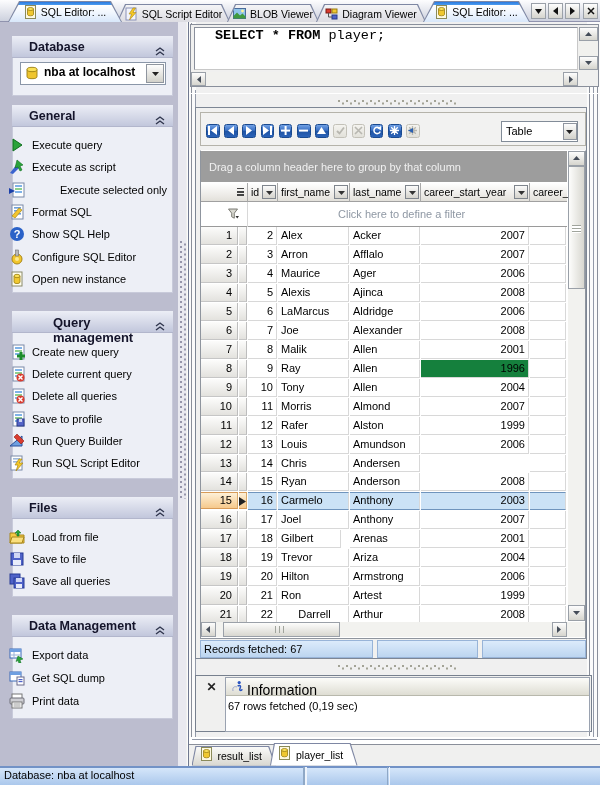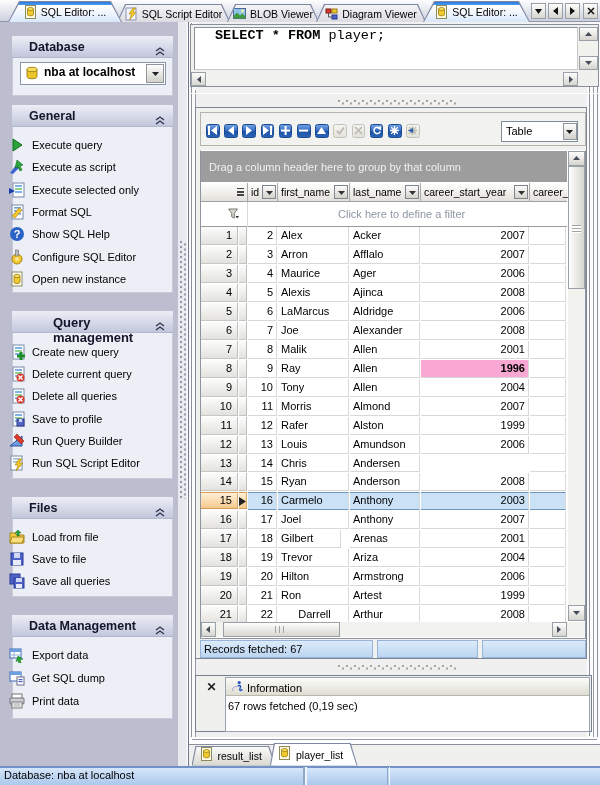--- a/index.html
+++ b/index.html
@@ -112,21 +112,21 @@
     </svg>
     <span>Execute query</span>
   </div>
 <div class="itm" style="top:156.35px;">
     <svg width="16" height="16" viewBox="0 0 16 16">
       <path d="M1 14 L8 5 L11 8 L4 15 Z" fill="#3b64cf"></path>
       <path d="M8 1 L14 6 L11 7 L13 11 L11 12 L9 8 L6 9 Z" fill="#2ba33b" stroke="#0f6e1e" stroke-width="0.6"></path>
     </svg>
     <span>Execute as script</span>
   </div>
-<div class="itm" style="top:178.7px;">
+<div class="itm" style="top:178.7px;gap:28px;">
     <svg width="16" height="16" viewBox="0 0 16 16">
       <rect x="4" y="1" width="11" height="14" fill="#fff" stroke="#7a8aa8"></rect>
       <rect x="6" y="3" width="7" height="2" fill="#7fb2e8"></rect>
       <rect x="6" y="6" width="7" height="2" fill="#8ed08e"></rect>
       <rect x="6" y="9" width="7" height="2" fill="#7fb2e8"></rect>
       <polygon points="0,6 6,9 0,12" fill="#1b3faa"></polygon>
     </svg>
     <span>Execute selected only</span>
   </div>
 <div class="itm" style="top:201.05px;">
@@ -499,21 +499,21 @@
       <div class="dcell r" style="left:248px;top:340.76px;width:29px;background:#fff;">8</div>
       <div class="dcell" style="left:278px;top:340.76px;width:71px;background:#fff;">Malik</div>
       <div class="dcell" style="left:350px;top:340.76px;width:70px;background:#fff;">Allen</div>
       <div class="dcell r" style="left:421px;top:340.76px;width:108px;background:#fff;">2001</div>
       <div class="dcell" style="left:530px;top:340.76px;width:36px;background:#fff;"></div>
       <div class="rnum" style="left:201px;top:359.72px;width:37px;">8</div>
       <div class="rind" style="left:239px;top:359.72px;width:8px;"></div>
       <div class="dcell r" style="left:248px;top:359.72px;width:29px;background:#fff;">9</div>
       <div class="dcell" style="left:278px;top:359.72px;width:71px;background:#fff;">Ray</div>
       <div class="dcell" style="left:350px;top:359.72px;width:70px;background:#fff;">Allen</div>
-      <div class="dcell r" style="left:421px;top:359.72px;width:108px;background:#f9a8d4;font-weight:bold;">1996</div>
+      <div class="dcell r" style="left:421px;top:359.72px;width:108px;background:#15803d;">1996</div>
       <div class="dcell" style="left:530px;top:359.72px;width:36px;background:#fff;"></div>
       <div class="rnum" style="left:201px;top:378.68px;width:37px;">9</div>
       <div class="rind" style="left:239px;top:378.68px;width:8px;"></div>
       <div class="dcell r" style="left:248px;top:378.68px;width:29px;background:#fff;">10</div>
       <div class="dcell" style="left:278px;top:378.68px;width:71px;background:#fff;">Tony</div>
       <div class="dcell" style="left:350px;top:378.68px;width:70px;background:#fff;">Allen</div>
       <div class="dcell r" style="left:421px;top:378.68px;width:108px;background:#fff;">2004</div>
       <div class="dcell" style="left:530px;top:378.68px;width:36px;background:#fff;"></div>
       <div class="rnum" style="left:201px;top:397.64px;width:37px;">10</div>
       <div class="rind" style="left:239px;top:397.64px;width:8px;"></div>
@@ -635,21 +635,21 @@
 <div class="abs" style="left:338px;top:665px;width:118px;height:5px;background-image:radial-gradient(circle at 1px 1px,#a3a396 0.8px,transparent 1px),radial-gradient(circle at 1px 1px,#a3a396 0.8px,transparent 1px);background-size:8px 5px,8px 5px;background-position:0 0,4px 2.5px;"></div>
 <div class="abs" style="left:195px;top:674.5px;width:396.5px;height:57.5px;background:#f0f0ef;border:1px solid #77808e;"></div>
 <div class="abs" style="left:205px;top:681px;width:13px;height:13px;font-size:12px;font-weight:bold;color:#222;text-align:center;line-height:13px;">✕</div>
 <div class="abs" style="left:225px;top:677px;width:365px;height:54.5px;background:#fff;border:1px solid #9aa2b0;"></div>
 <div class="abs" style="left:226px;top:678px;width:363px;height:18px;background:linear-gradient(180deg,#fcfcf9,#deddd3);border-bottom:1px solid #b8b8ac;"></div>
 <span class="abs" style="left:231px;top:680px;"><svg width="15" height="14" viewBox="0 0 15 14">
       <path d="M2 11 C1 7 4 6 6 7" stroke="#9aa4c8" stroke-width="1" fill="none"></path>
       <circle cx="8.2" cy="2.6" r="1.6" fill="#2b55c0"></circle>
       <path d="M6.6 6 C9.4 4.6 10 6.2 9.2 8 C8.6 9.4 8.4 10.4 9.6 10.4 C10.6 10.4 11 9.8 11.2 9.2" stroke="#2b55c0" stroke-width="1.5" fill="none"></path>
     </svg></span>
-<span class="abs" style="left:247px;top:682px;font-size:11px;color:#000;">Information</span>
+<span class="abs" style="left:247px;top:682px;font-size:14px;color:#000;">Information</span>
 <span class="abs" style="left:228px;top:700px;font-size:11px;color:#000;">67 rows fetched (0,19 sec)</span>
 <div class="abs" style="left:191.5px;top:745.5px;width:84.5px;height:20.0px;background:#7e87a3;clip-path:polygon(4px 0, calc(100% - 7px) 0, 100% 100%, 0 100%);"></div>
 <div class="abs" style="left:192.5px;top:746.5px;width:82.5px;height:19.0px;background:linear-gradient(180deg,#fafaf8,#d8d7d0);clip-path:polygon(4px 0, calc(100% - 7px) 0, 100% 100%, 0 100%);display:flex;align-items:center;">
     <span style="margin-left:7px;margin-right:5px;"><svg width="13" height="14" viewBox="0 0 13 14">
         <rect x="1.5" y="0.5" width="10" height="13" fill="#fdf9e2" stroke="#8a8a5a"></rect>
         <path d="M3.5 4 h6 v5.4 a3 1.4 0 0 1 -6 0 z" fill="#f0c830" stroke="#9a7d10" stroke-width="0.8"></path>
         <ellipse cx="6.5" cy="4" rx="3" ry="1.5" fill="#fae058" stroke="#9a7d10" stroke-width="0.8"></ellipse>
       </svg></span>
     <span class="tabtxt">result_list</span>
   </div>

